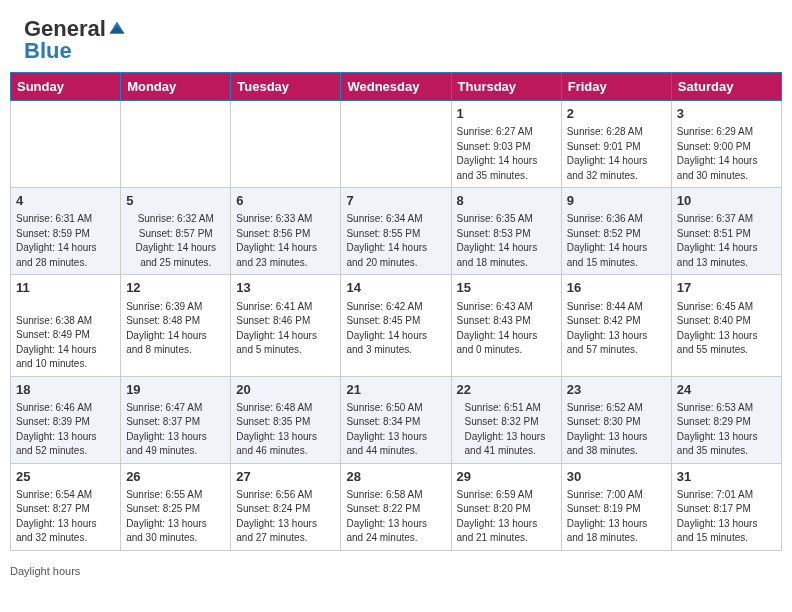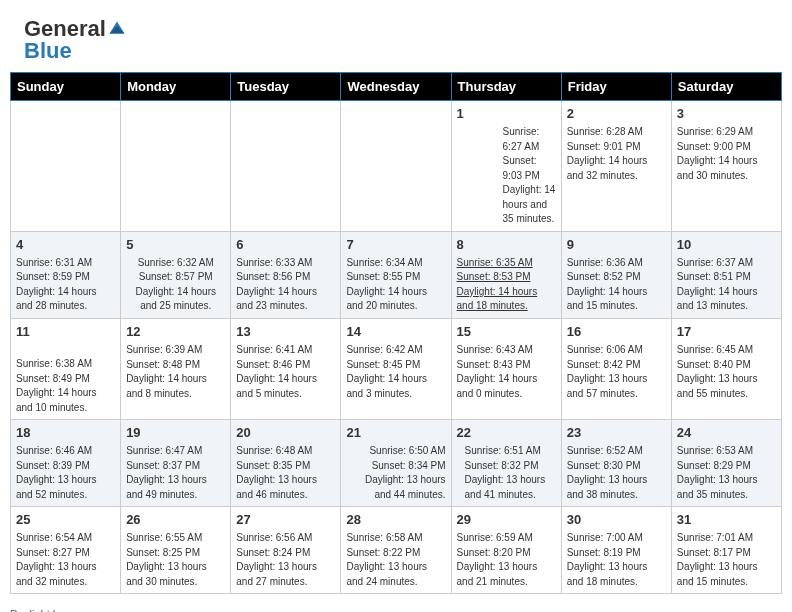--- a/index.html
+++ b/index.html
@@ -58,21 +58,21 @@
       margin-top: 2px;
     }
     .calendar-wrapper {
       padding: 0 10px 10px 10px;
     }
     table {
       width: 100%;
       border-collapse: collapse;
     }
     th {
-      background-color: #000000;
+      background-color: #be185d;
       color: #fff;
       font-size: 13px;
       font-weight: 600;
       padding: 6px 6px;
       text-align: left;
       border: 1px solid #2a7ab5;
     }
     td {
       vertical-align: top;
       border: 1px solid #ccc;
@@ -142,21 +142,21 @@
     </thead>
     <tbody id="calendar-body">
 
     <tr>
           <td class="empty"></td>
           <td class="empty"></td>
           <td class="empty"></td>
           <td class="empty"></td>
           <td>
             <span class="day-num">1</span>
-            <div class="day-info" style="white-space: pre-line; margin-left: 46px;">Sunrise: 6:27 AM
+            <div class="day-info" style="white-space: pre-line;">Sunrise: 6:27 AM
 Sunset: 9:03 PM
 Daylight: 14 hours and 35 minutes.</div>
           </td>
           <td>
             <span class="day-num">2</span>
             <div class="day-info" style="white-space: pre-line;">Sunrise: 6:28 AM
 Sunset: 9:01 PM
 Daylight: 14 hours and 32 minutes.</div>
           </td>
           <td>
@@ -186,21 +186,21 @@
 Daylight: 14 hours and 23 minutes.</div>
           </td>
           <td class="shaded">
             <span class="day-num">7</span>
             <div class="day-info" style="white-space: pre-line;">Sunrise: 6:34 AM
 Sunset: 8:55 PM
 Daylight: 14 hours and 20 minutes.</div>
           </td>
           <td class="shaded">
             <span class="day-num">8</span>
-            <div class="day-info" style="white-space: pre-line; text-decoration: underline;">Sunrise: 6:35 AM
+            <div class="day-info" style="white-space: pre-line;">Sunrise: 6:35 AM
 Sunset: 8:53 PM
 Daylight: 14 hours and 18 minutes.</div>
           </td>
           <td class="shaded">
             <span class="day-num">9</span>
             <div class="day-info" style="white-space: pre-line;">Sunrise: 6:36 AM
 Sunset: 8:52 PM
 Daylight: 14 hours and 15 minutes.</div>
           </td>
           <td class="shaded">
@@ -236,21 +236,21 @@
 Daylight: 14 hours and 3 minutes.</div>
           </td>
           <td>
             <span class="day-num">15</span>
             <div class="day-info" style="white-space: pre-line;">Sunrise: 6:43 AM
 Sunset: 8:43 PM
 Daylight: 14 hours and 0 minutes.</div>
           </td>
           <td>
             <span class="day-num">16</span>
-            <div class="day-info" style="white-space: pre-line;">Sunrise: 6:06 AM
+            <div class="day-info" style="white-space: pre-line;">Sunrise: 8:44 AM
 Sunset: 8:42 PM
 Daylight: 13 hours and 57 minutes.</div>
           </td>
           <td>
             <span class="day-num">17</span>
             <div class="day-info" style="white-space: pre-line;">Sunrise: 6:45 AM
 Sunset: 8:40 PM
 Daylight: 13 hours and 55 minutes.</div>
           </td>
         </tr>
@@ -268,21 +268,21 @@
 Daylight: 13 hours and 49 minutes.</div>
           </td>
           <td class="shaded">
             <span class="day-num">20</span>
             <div class="day-info" style="white-space: pre-line;">Sunrise: 6:48 AM
 Sunset: 8:35 PM
 Daylight: 13 hours and 46 minutes.</div>
           </td>
           <td class="shaded">
             <span class="day-num">21</span>
-            <div class="day-info" style="white-space: pre-line; text-align: right;">Sunrise: 6:50 AM
+            <div class="day-info" style="white-space: pre-line;">Sunrise: 6:50 AM
 Sunset: 8:34 PM
 Daylight: 13 hours and 44 minutes.</div>
           </td>
           <td class="shaded">
             <span class="day-num">22</span>
             <div class="day-info" style="white-space: pre-line; margin-left: 8px;">Sunrise: 6:51 AM
 Sunset: 8:32 PM
 Daylight: 13 hours and 41 minutes.</div>
           </td>
           <td class="shaded">

